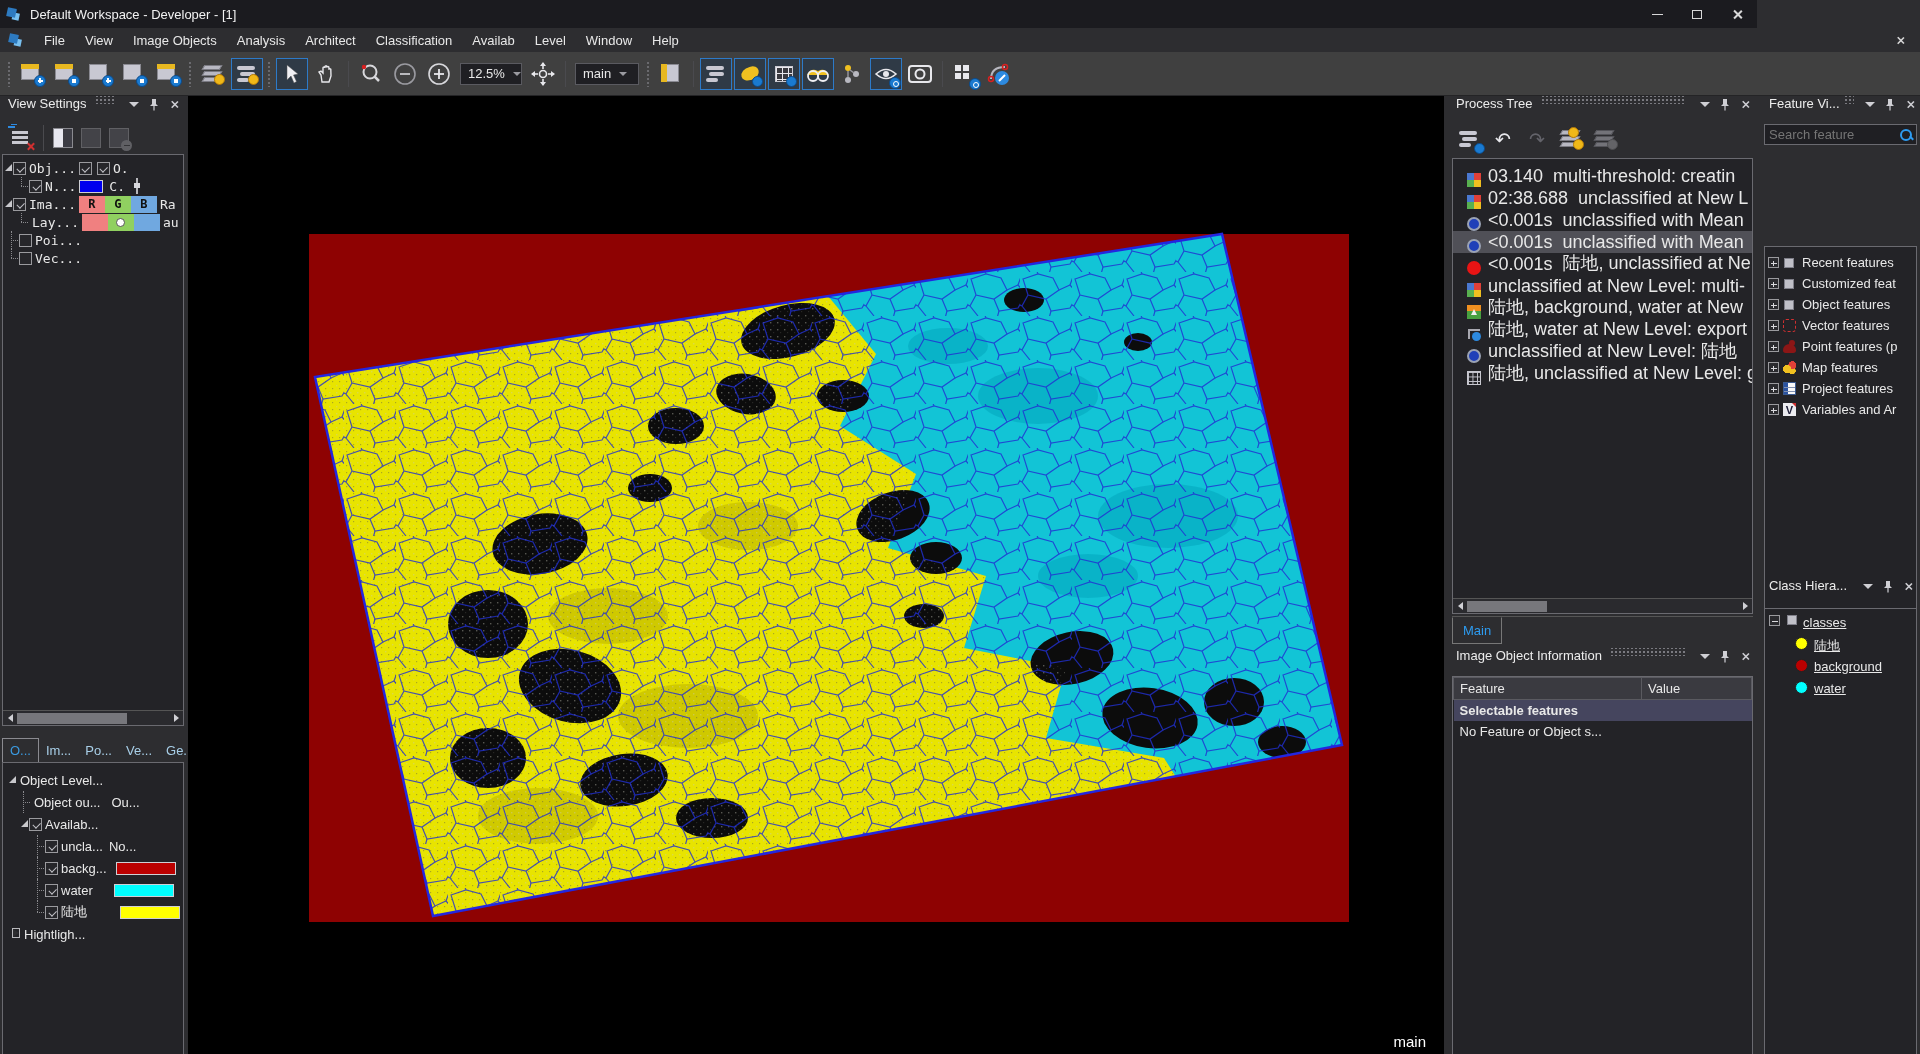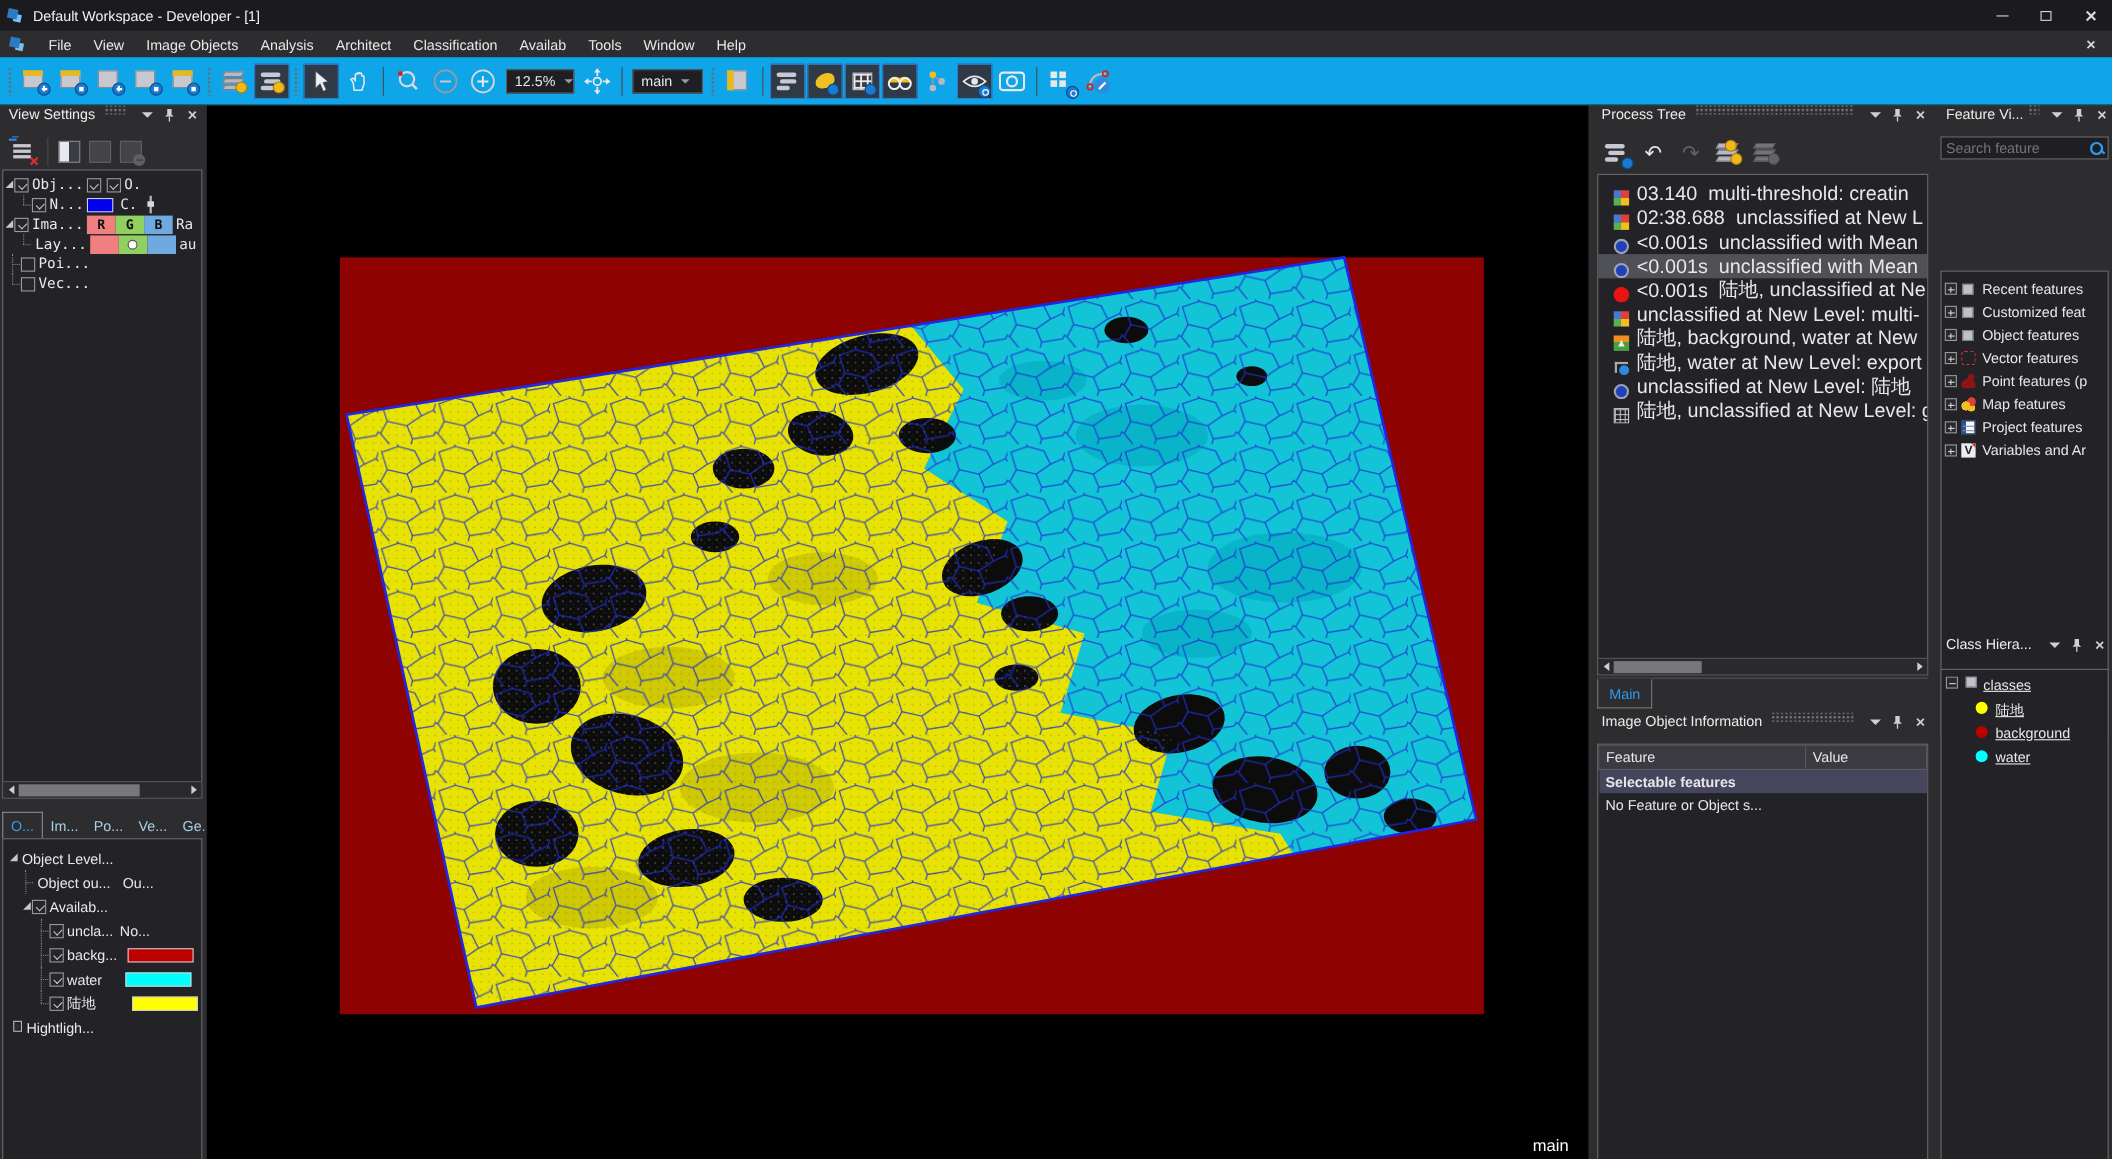--- a/index.html
+++ b/index.html
@@ -1,37 +1,37 @@
 <!DOCTYPE html>
 <html><head>
 <meta charset="utf-8">
 <style>
   * { margin:0; padding:0; box-sizing:border-box; }
   html,body { width:1920px; height:1054px; background:#2d2d30; overflow:hidden;
               font-family:"Liberation Sans", sans-serif; color:#e8e8e8; }
 
   
-  .titlebar { position:absolute; left:0; top:0; width:1920px; height:28px; background:#1b1b1f;
+  .titlebar { position:absolute; left:0; top:0; width:1757px; height:28px; background:#1b1b1f;
               display:flex; align-items:center; font-size:13px; color:#f2f2f2;justify-content:center; }
   .titlebar .appicon { margin:0 8px 0 6px; }
   .wbtns { margin-left:auto; display:flex; }
   .wbtn { width:40px; height:28px; display:flex; align-items:center; justify-content:center; }
   .gl-min { width:11px; height:1px; background:#d8d8d8; }
   .gl-max { width:10px; height:9px; border:1px solid #d8d8d8; }
   .gl-x { position:relative; width:11px; height:11px; }
   .gl-x::before,.gl-x::after { content:""; position:absolute; left:5px; top:0; width:1.5px; height:11px; background:#d8d8d8; }
   .gl-x::before { transform:rotate(45deg);} .gl-x::after { transform:rotate(-45deg);}
 
   .menubar { position:absolute; left:0; top:28px; width:1920px; height:24px; background:#2d2d30;
              display:flex; align-items:center; font-size:13px; }
   .menubar .appicon { margin:0 10px 0 8px; }
   .menuitem { padding:3px 10px; }
   .menubar .gl-x { transform:scale(.8); margin-right:12px; }
 
-  .toolbar { position:absolute; left:0; top:52px; width:1920px; height:44px; background:#0ea5e9;
+  .toolbar { position:absolute; left:0; top:52px; width:1920px; height:44px; background:#404040;
              border-bottom:1px solid #242426; display:flex; align-items:center; padding-left:4px; }
   .tsep { width:1px; height:26px; background:#4a4a4e; margin:0 5px; }
   .tgrip { width:5px; height:26px; margin:0 3px;
            background-image:radial-gradient(#6a6a6e 1px, transparent 1.2px); background-size:4px 4px; }
   .tbtn { width:32px; height:32px; margin:0 1px; position:relative; display:flex; align-items:center; justify-content:center; }
   .tbtn.active { border:1px solid #2d7ac8; background:#2f3a46; }
   
   .docstack { position:relative; width:22px; height:20px; }
   .docstack .d1 { position:absolute; left:0; top:0; width:18px; height:16px; background:#c8c8d2; border:1px solid #8a8a92; }
   .docstack .d2 { position:absolute; left:0; top:0; width:18px; height:5px; background:#e8b820; }
@@ -232,21 +232,21 @@
 
 <div class="menubar">
   <span class="appicon"></span>
   <span class="menuitem">File</span>
   <span class="menuitem">View</span>
   <span class="menuitem">Image Objects</span>
   <span class="menuitem">Analysis</span>
   <span class="menuitem">Architect</span>
   <span class="menuitem">Classification</span>
   <span class="menuitem">Availab</span>
-  <span class="menuitem">Tools</span>
+  <span class="menuitem">Level</span>
   <span class="menuitem">Window</span>
   <span class="menuitem">Help</span>
   <span style="margin-left:auto"></span>
   <span class="gl-x" style="margin-right:14px"></span>
 </div>
 
 <div class="toolbar">
   <span class="tgrip"></span>
   <span class="tbtn">
       <span class="docstack">

